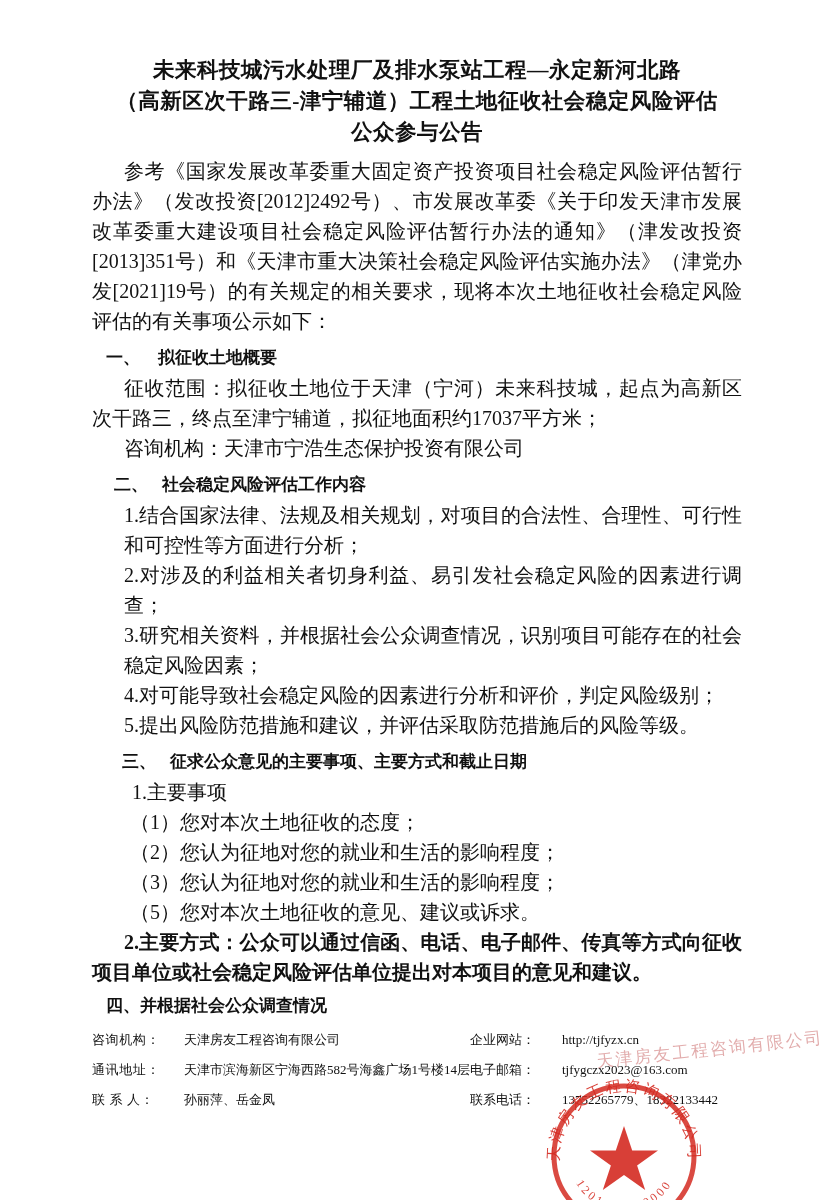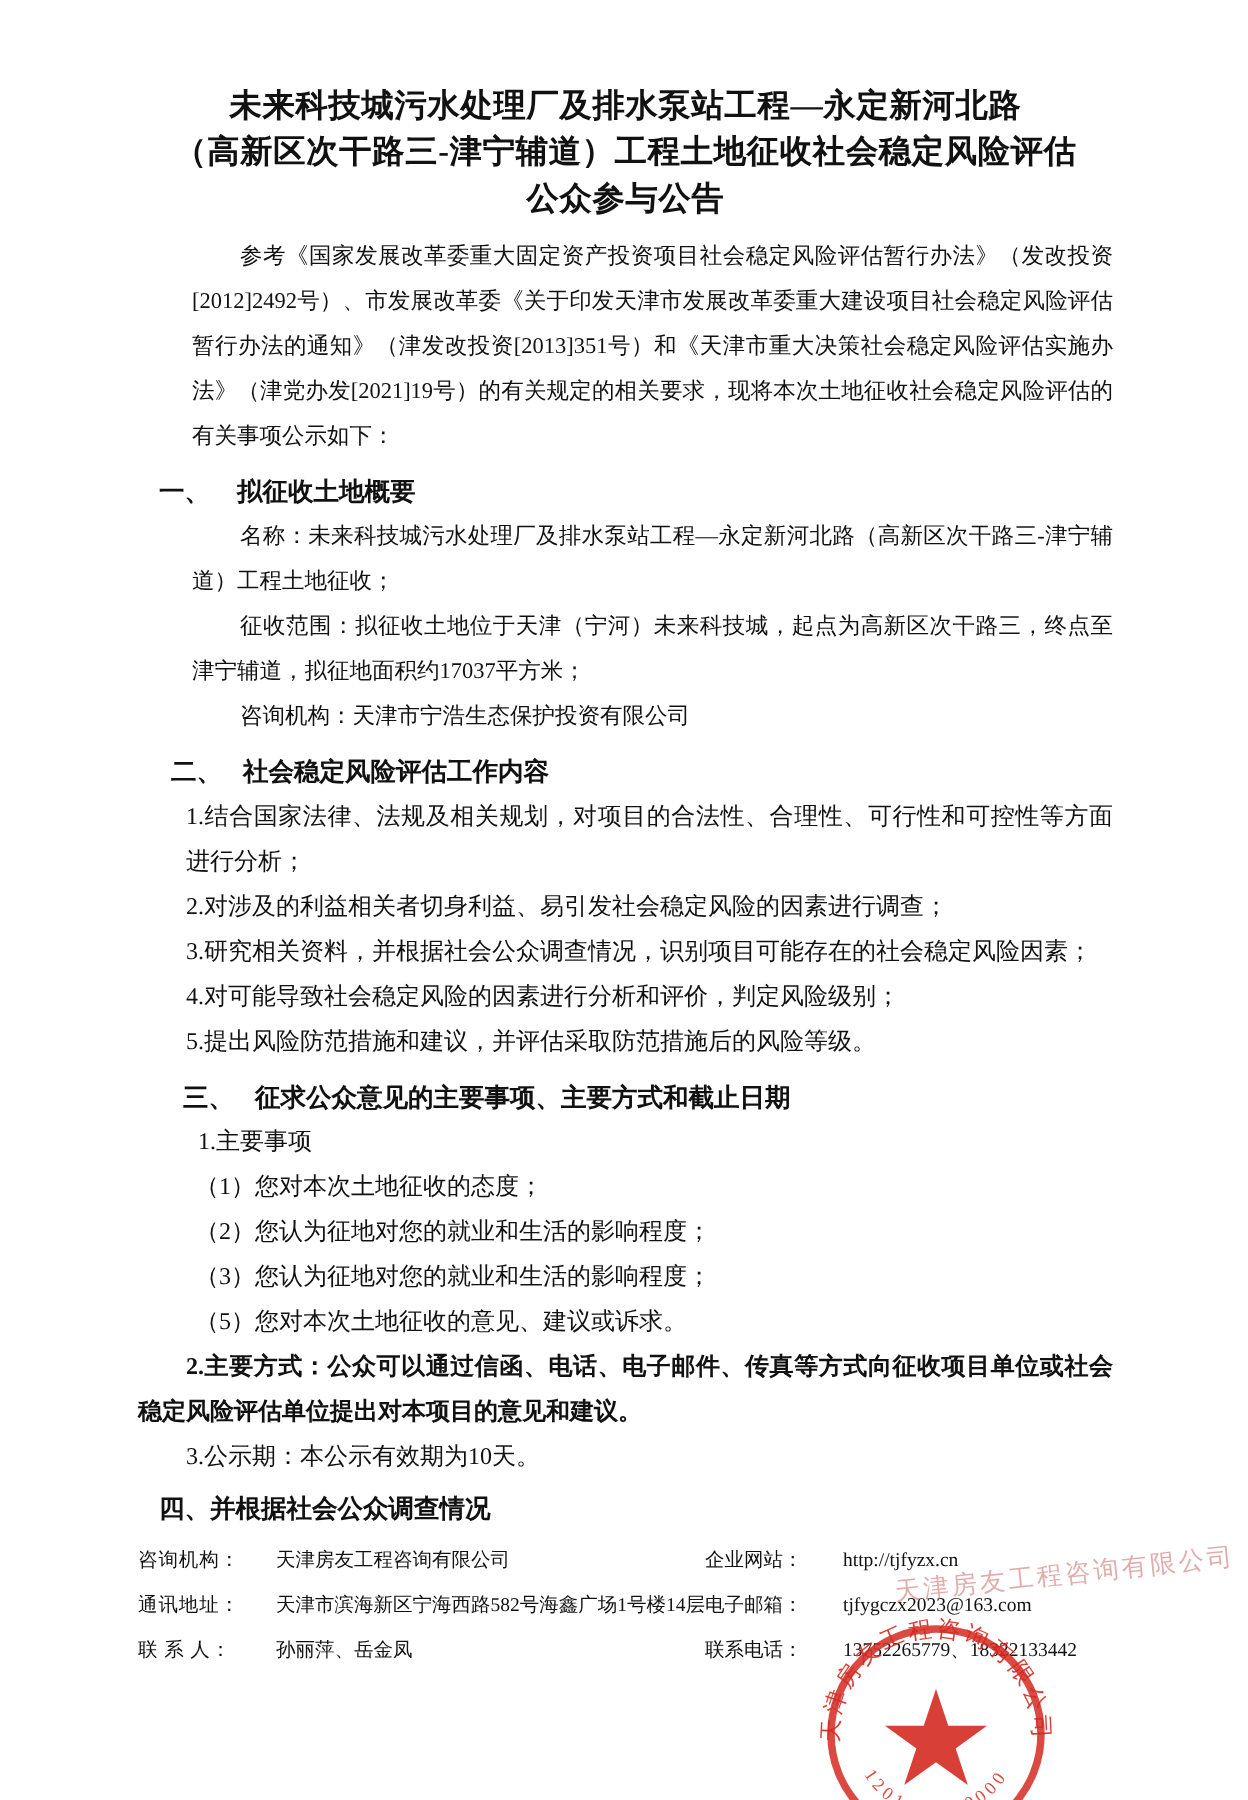--- a/index.html
+++ b/index.html
@@ -32,44 +32,43 @@
     text-align: center;
     font-weight: bold;
     font-size: 21.5px;
     line-height: 31px;
     letter-spacing: 0.5px;
   }
   .title div {
     white-space: nowrap;
   }
   .para {
-    font-size: 15px;
+    font-size: 20px;
     line-height: 30px;
     text-align: justify;
     text-justify: inter-ideograph;
     margin-top: 8px;
-    margin-left: 36px;
   }
   .indent2 {
     text-indent: 32px;
   }
   .section-head {
     font-size: 17px;
     font-weight: bold;
     line-height: 30px;
     margin-top: 7px;
   }
   .section-head .num {
     display: inline-block;
   }
   .sh-pad1 { padding-left: 22px; }
   .sh-pad2 { padding-left: 30px; }
   .sh-pad0 { padding-left: 14px; }
   .body-line {
-    font-size: 16px;
+    font-size: 20px;
     line-height: 30px;
   }
   .lvl-hang {
     padding-left: 32px;
     text-indent: 0;
     text-align: justify;
     text-justify: inter-ideograph;
   }
   .lvl-hang2 {
     padding-left: 0px;
@@ -135,21 +134,20 @@
       <div>未来科技城污水处理厂及排水泵站工程—永定新河北路</div>
       <div>（高新区次干路三-津宁辅道）工程土地征收社会稳定风险评估</div>
       <div>公众参与公告</div>
     </div>
 
     <div class="para indent2">参考《国家发展改革委重大固定资产投资项目社会稳定风险评估暂行办法》（发改投资[2012]2492号）、市发展改革委《关于印发天津市发展改革委重大建设项目社会稳定风险评估暂行办法的通知》（津发改投资[2013]351号）和《天津市重大决策社会稳定风险评估实施办法》（津党办发[2021]19号）的有关规定的相关要求，现将本次土地征收社会稳定风险评估的有关事项公示如下：</div>
 
     <div class="section-head sh-pad0">
       <span class="num">一、</span><span style="display:inline-block;width:18px;"></span><span>拟征收土地概要</span>
     </div>
-    <div class="para indent2" style="margin-top:0">名称：未来科技城污水处理厂及排水泵站工程—永定新河北路（高新区次干路三-津宁辅道）工程土地征收；</div>
     <div class="para indent2" style="margin-top:0">征收范围：拟征收土地位于天津（宁河）未来科技城，起点为高新区次干路三，终点至津宁辅道，拟征地面积约17037平方米；</div>
     <div class="para indent2" style="margin-top:0">咨询机构：天津市宁浩生态保护投资有限公司</div>
 
     <div class="section-head sh-pad1">
       <span class="num">二、</span><span style="display:inline-block;width:14px;"></span><span>社会稳定风险评估工作内容</span>
     </div>
     <div class="body-line lvl-hang">1.结合国家法律、法规及相关规划，对项目的合法性、合理性、可行性和可控性等方面进行分析；</div>
     <div class="body-line lvl-hang">2.对涉及的利益相关者切身利益、易引发社会稳定风险的因素进行调查；</div>
     <div class="body-line lvl-hang">3.研究相关资料，并根据社会公众调查情况，识别项目可能存在的社会稳定风险因素；</div>
     <div class="body-line lvl-hang">4.对可能导致社会稳定风险的因素进行分析和评价，判定风险级别；</div>
@@ -157,21 +155,20 @@
 
     <div class="section-head sh-pad2">
       <span class="num">三、</span><span style="display:inline-block;width:14px;"></span><span>征求公众意见的主要事项、主要方式和截止日期</span>
     </div>
     <div class="body-line" style="padding-left:40px">1.主要事项</div>
     <div class="body-line" style="padding-left:38px">（1）您对本次土地征收的态度；</div>
     <div class="body-line" style="padding-left:38px">（2）您认为征地对您的就业和生活的影响程度；</div>
     <div class="body-line" style="padding-left:38px">（3）您认为征地对您的就业和生活的影响程度；</div>
     <div class="body-line" style="padding-left:38px">（5）您对本次土地征收的意见、建议或诉求。</div>
     <div class="body-line lvl-hang2">2.主要方式：公众可以通过信函、电话、电子邮件、传真等方式向征收项目单位或社会稳定风险评估单位提出对本项目的意见和建议。</div>
-    <div class="body-line" style="padding-left:32px">3.公示期：本公示有效期为10天。</div>
 
     <div class="section-head sh-pad0" style="margin-top:4px">
       <span class="num">四、</span><span>并根据社会公众调查情况</span>
     </div>
 
     <table class="contact-table">
       <tbody>
           <tr>
         <td class="c-label">咨询机构：</td>
         <td class="c-val">天津房友工程咨询有限公司</td>

